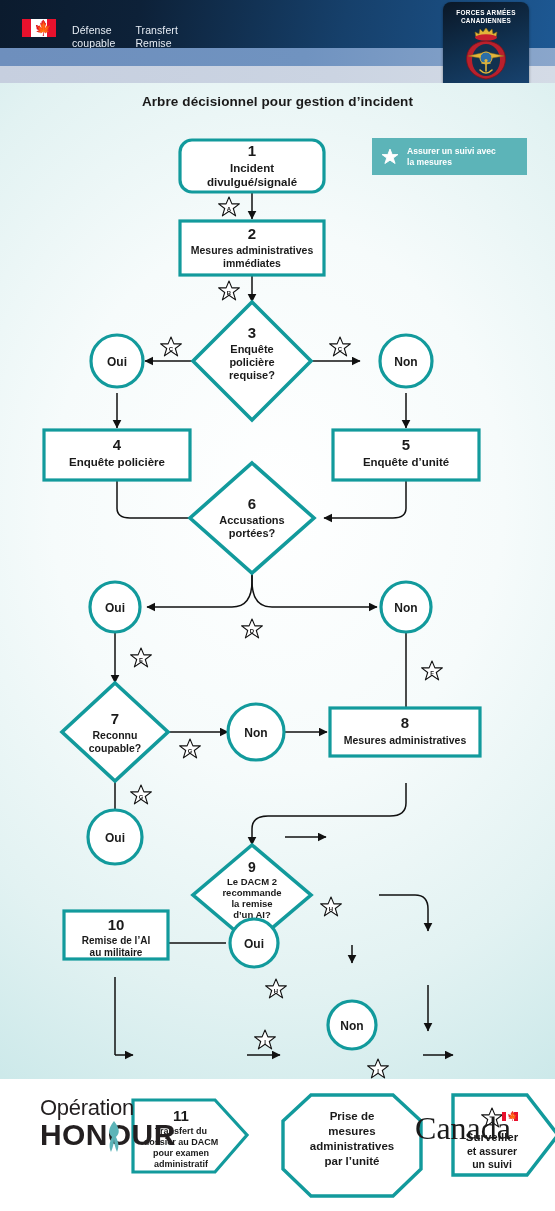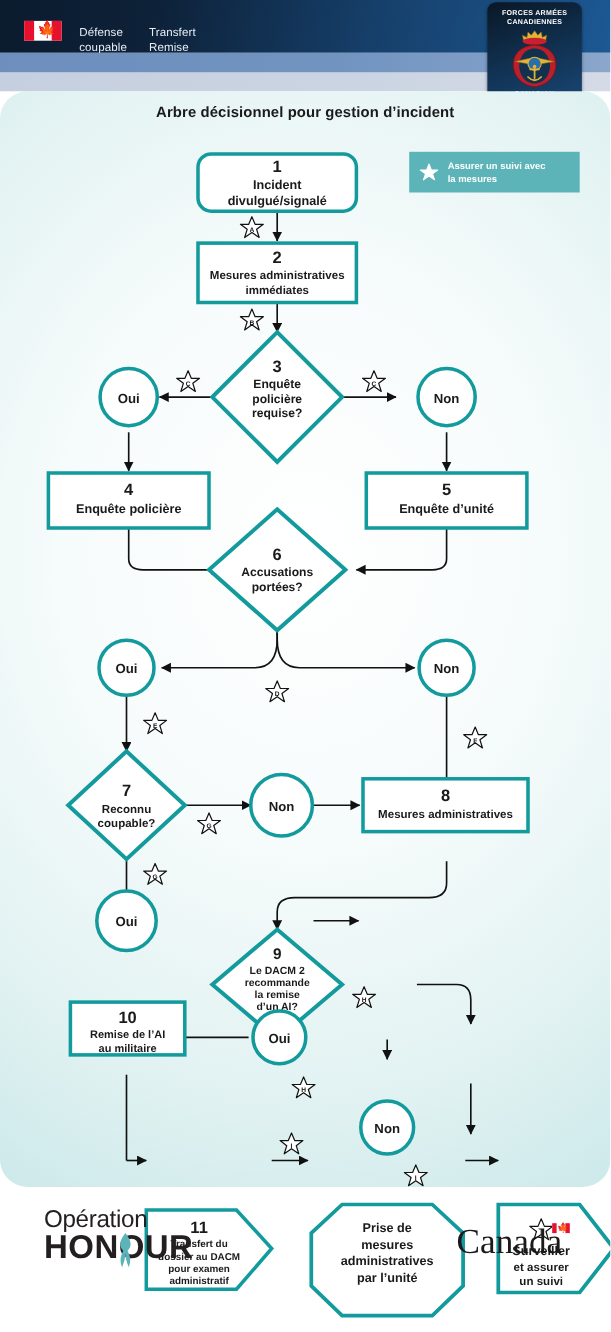--- a/index.html
+++ b/index.html
@@ -58,21 +58,20 @@
   .crest .badge{
     position:absolute;left:50%;top:50%;transform:translate(-50%,-50%);
     width:52px;height:58px;
   }
 
   
   .canvas{
     position:absolute;left:0;top:83px;width:555px;height:996px;
     background:
       radial-gradient(120% 80% at 50% 42%, #ffffff 0%, #f6fbfb 34%, #e2f2f2 62%, #c8e7e8 88%, #bfe3e5 100%);
-    border-radius: 25px;
   }
   .title{
     position:absolute;left:0;top:10px;width:555px;text-align:center;
     font-size:13.5px;font-weight:bold;color:#1a1a1a;line-height:17px;
     letter-spacing:.1px;
   }
 
   
   svg.flow{position:absolute;left:0;top:0;width:555px;height:1128px;}
 

